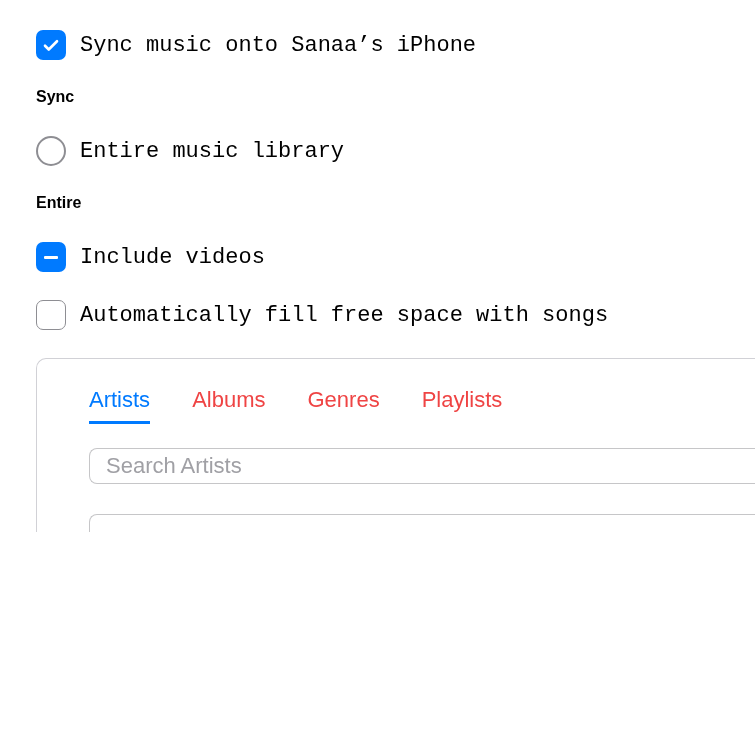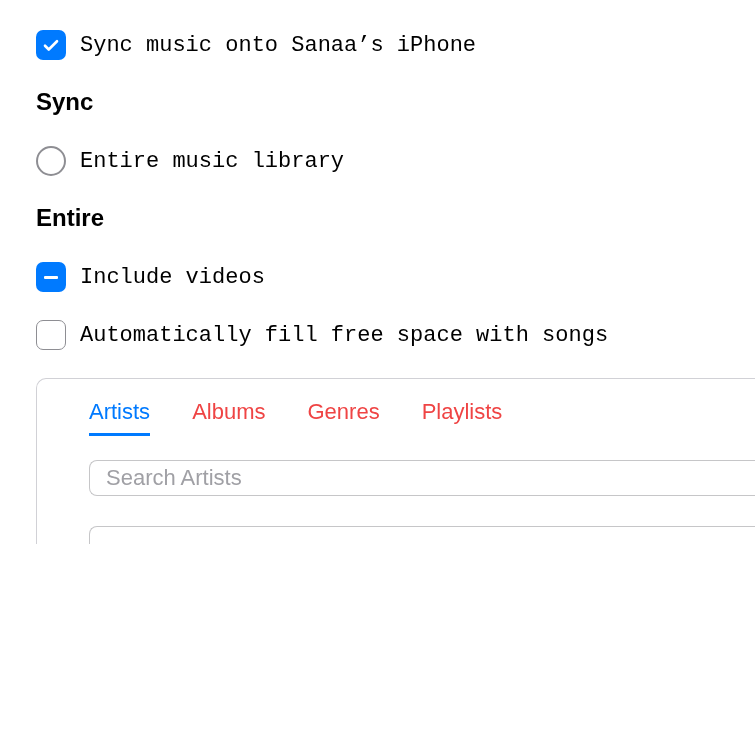--- a/index.html
+++ b/index.html
@@ -17,21 +17,21 @@
     }
     .container {
       padding: 30px 0 0 36px;
     }
     .row {
       display: flex;
       align-items: center;
       margin-bottom: 22px;
     }
     .section-title {
-      font-size: 24px;
+      font-size: 16px;
       font-weight: 700;
       margin-top: 28px;
       margin-bottom: 30px;
       color: #000;
     }
     .checkbox {
       width: 30px;
       height: 30px;
       border-radius: 7px;
       display: flex;
@@ -81,21 +81,21 @@
     .options-group .row {
       margin-bottom: 28px;
     }
     .panel {
       margin-top: 24px;
       margin-left: 0;
       border: 1px solid #d1d1d6;
       border-right: none;
       border-bottom: none;
       border-top-left-radius: 10px;
-      padding: 20px 0 0 52px;
+      padding: 28px 0 0 52px;
     }
     .tabs {
       display: flex;
       gap: 42px;
       margin-bottom: 24px;
     }
     .tab {
       font-size: 22px;
       color: #ef4444;
       padding-bottom: 8px;

